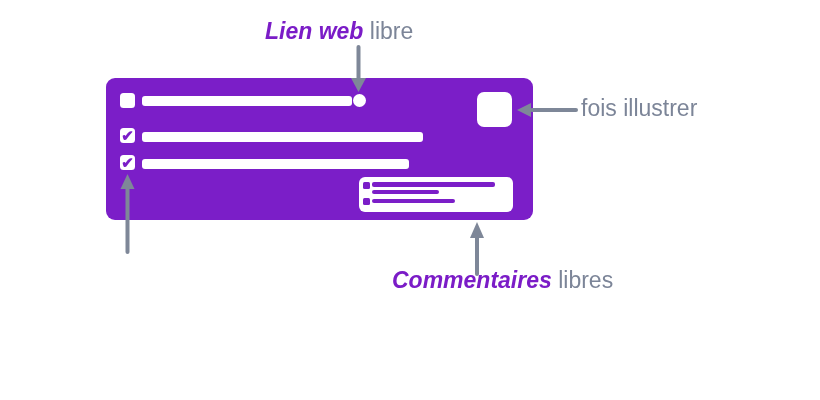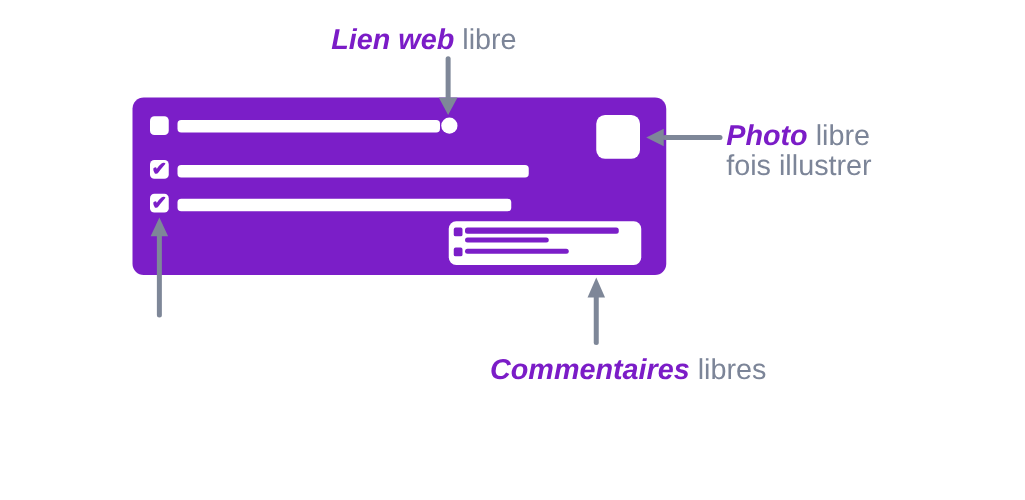--- a/index.html
+++ b/index.html
@@ -99,28 +99,25 @@
 </head>
 <body>
 
 <div id="canvas">
 
   <div class="ann" style="left: 265px; top: 19px;">
     <span class="hl">Lien web</span><span> libre</span>
   </div>
 
   <div class="ann" style="left: 581px; top: 96px;">
-    <div>
-      <span class="hl">Photo</span><span> libre</span>
-    </div>
     <div>fois illustrer</div>
   </div>
 
 
-  <div class="ann" style="left: 392px; top: 283px;">
+  <div class="ann" style="left: 392px; top: 268px;">
     <div>
       <span class="hl">Commentaires</span><span> libres</span>
     </div>
   </div>
 
   <div id="card">
 
     <div>
       <div class="cbx" style="top: 15px;"></div>
       <div class="bar" style="top: 17.5px; width: 210px;"></div>

